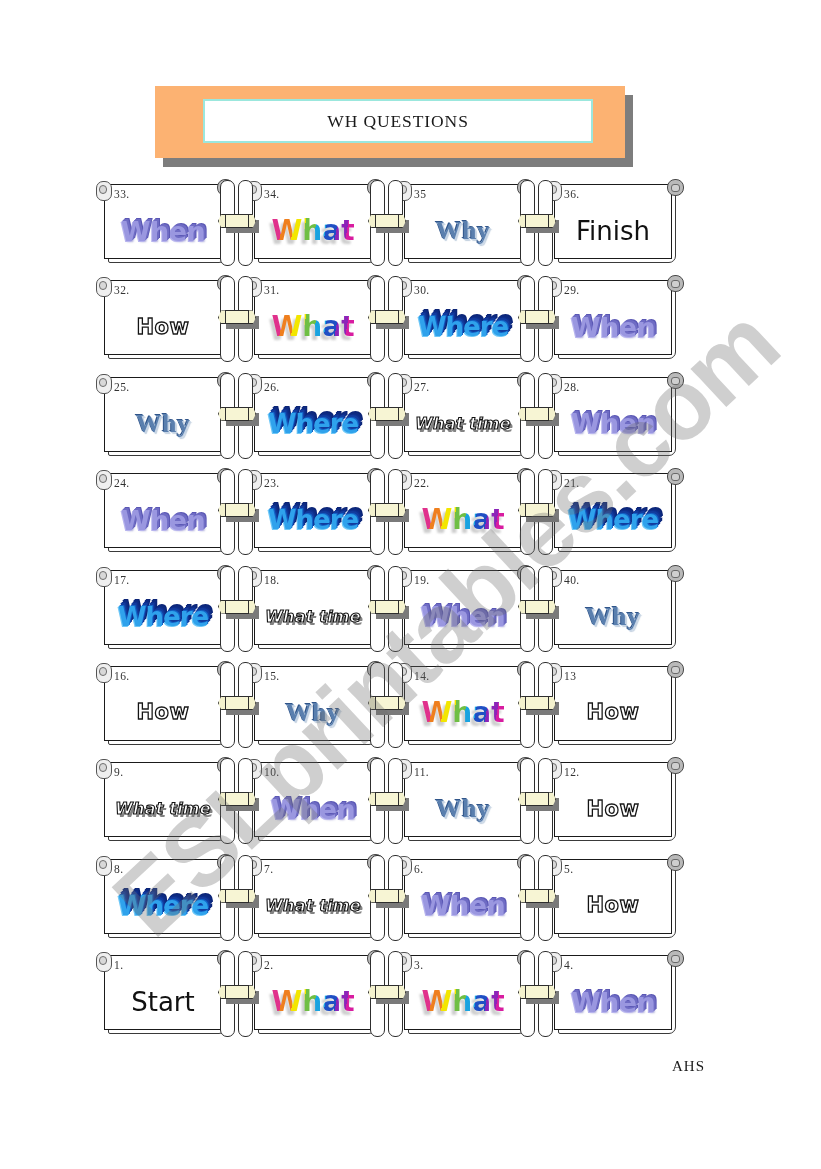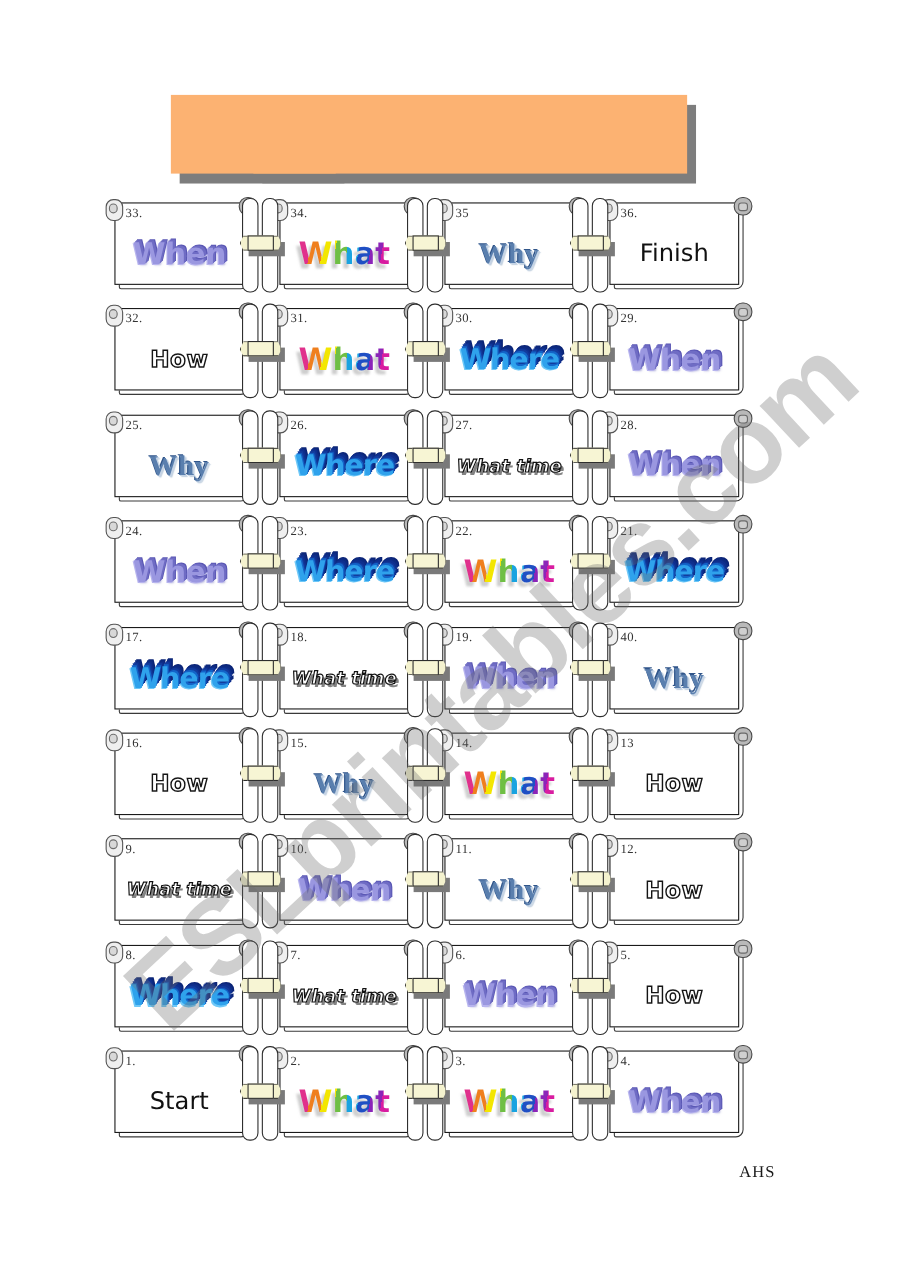--- a/index.html
+++ b/index.html
@@ -275,21 +275,21 @@
     font-weight: bold;
     font-style: italic;
     font-size: 16px;
     color: #ffffff;
     letter-spacing: 0.2px;
     -webkit-text-stroke: 1.1px #111111;
     text-shadow: 2.5px 2.5px 0 rgba(90,90,90,0.75);
   }
   .w-plain {
     font-family: "DejaVu Sans", sans-serif;
-    font-size: 22px;
+    font-size: 26px;
     color: #111111;
     letter-spacing: 0px;
   }
 
   
   #footer-credit {
     position: absolute;
     left: 672px; top: 1058px;
     font-family: "Liberation Serif", serif;
     font-size: 15px;
@@ -301,20 +301,23 @@
 </head>
 <body>
 
 <div id="watermark">
   <div class="wm-text">ESLprintables.com</div>
 </div>
 
 <div id="banner-wrap">
   <div id="banner-shadow"></div>
   <div id="banner-body"></div>
+  <div id="banner-inner">
+    <span id="banner-title">WH QUESTIONS</span>
+  </div>
 </div>
 
 <div id="board">
     <div class="board-row">
       <div class="card" style="left: 0px;">
         <div class="card-shadow"></div>
         <div class="card-face">
           <div class="card-num">33.</div>
           <div class="card-word">
             <span class="w-when">When</span>

